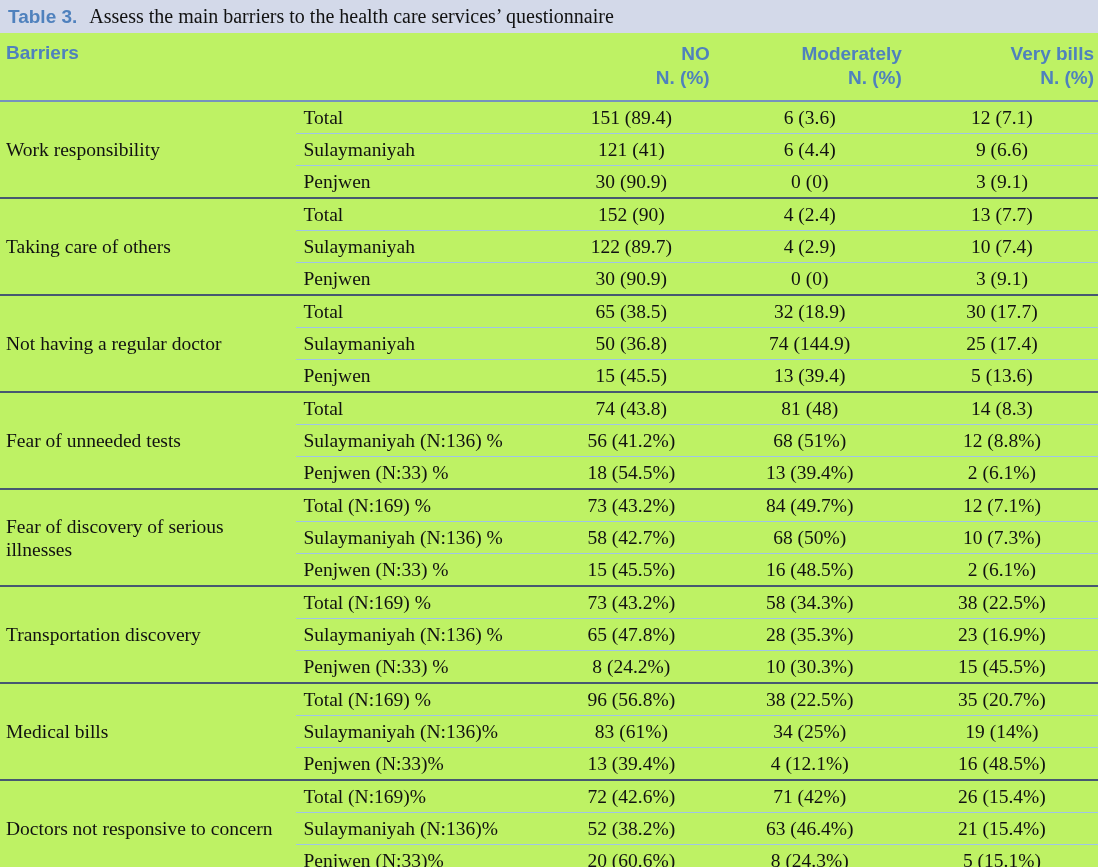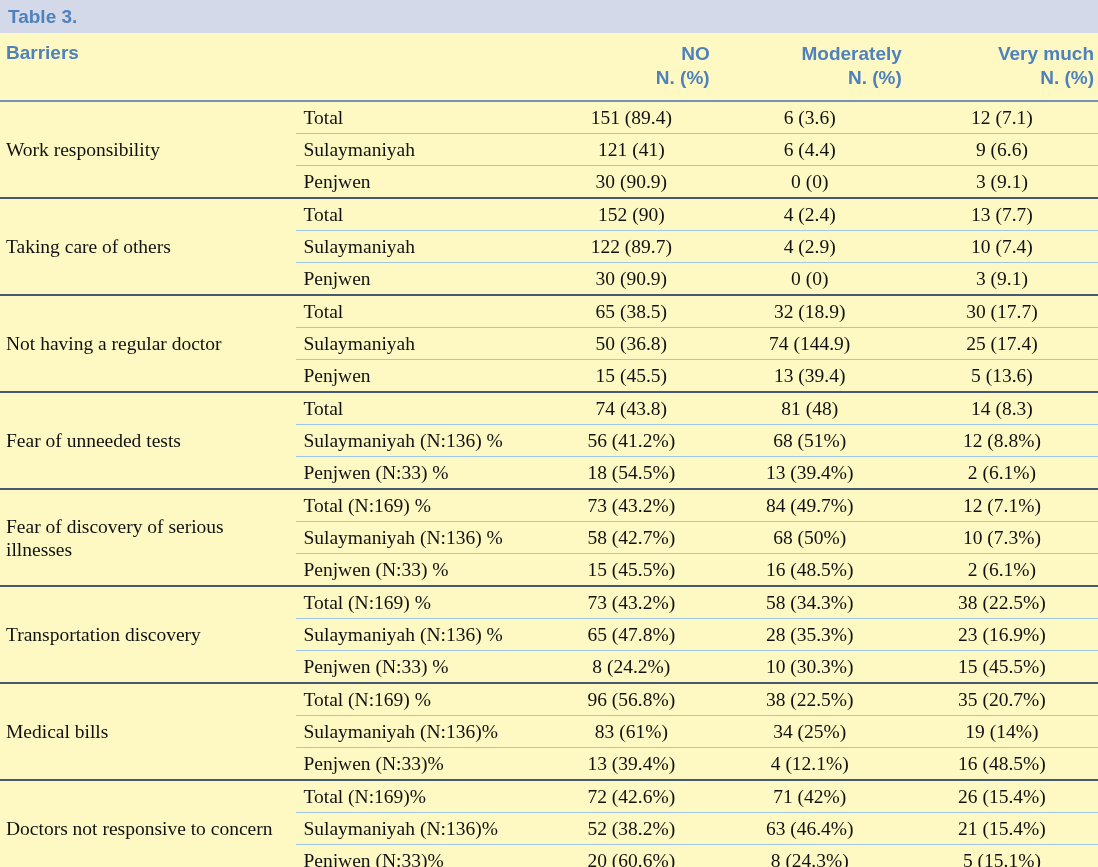--- a/index.html
+++ b/index.html
@@ -3,21 +3,21 @@
 <meta charset="utf-8">
 <style>
   html, body {
     margin: 0;
     padding: 0;
     background: #ffffff;
   }
   .page {
     width: 1098px;
     height: 867px;
-    background: #fef9c3;
+    background: #bef264;
     overflow: hidden;
     font-family: "Liberation Serif", serif;
     color: #111111;
   }
   .caption-bar {
     height: 33px;
     background: #d3d9e9;
     display: flex;
     align-items: center;
     padding-left: 8px;
@@ -77,20 +77,21 @@
   td.sub { text-align: left; padding-left: 7px; margin-top: 20px; }
   td.num { text-align: center; }
 </style>
 </head>
 <body>
 
 <div class="page">
 
   <div class="caption-bar">
     <span class="caption-label">Table 3.</span>
+    <span class="caption-text">Assess the main barriers to the health care services’ questionnaire</span>
   </div>
 
   <table class="barriers">
     <colgroup>
       <col class="c-barrier">
         <col class="c-sublabel">
         <col class="c-no">
         <col class="c-mod">
         <col class="c-very">
     </colgroup>
@@ -99,21 +100,21 @@
         <th class="h-barriers" colspan="2">Barriers</th>
         <th class="h-col">
           <div>NO</div>
           <div>N. (%)</div>
         </th>
         <th class="h-col">
           <div>Moderately</div>
           <div>N. (%)</div>
         </th>
         <th class="h-col">
-          <div>Very much</div>
+          <div>Very bills</div>
           <div>N. (%)</div>
         </th>
       </tr>
     </thead>
 
     <tbody>
       <tr>
         <td class="barrier" rowspan="3">Work responsibility</td>
         <td class="sub">Total</td>
         <td class="num">151 (89.4)</td>

